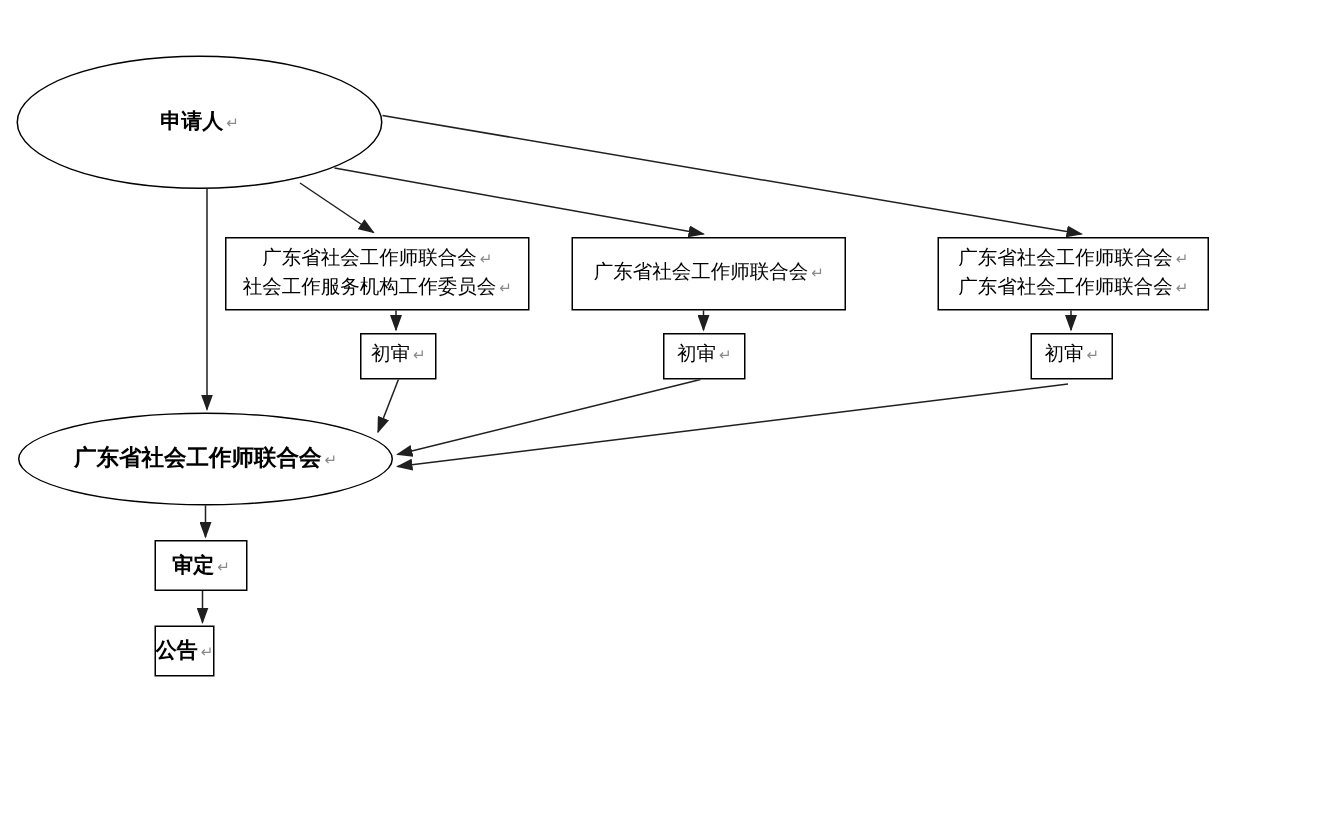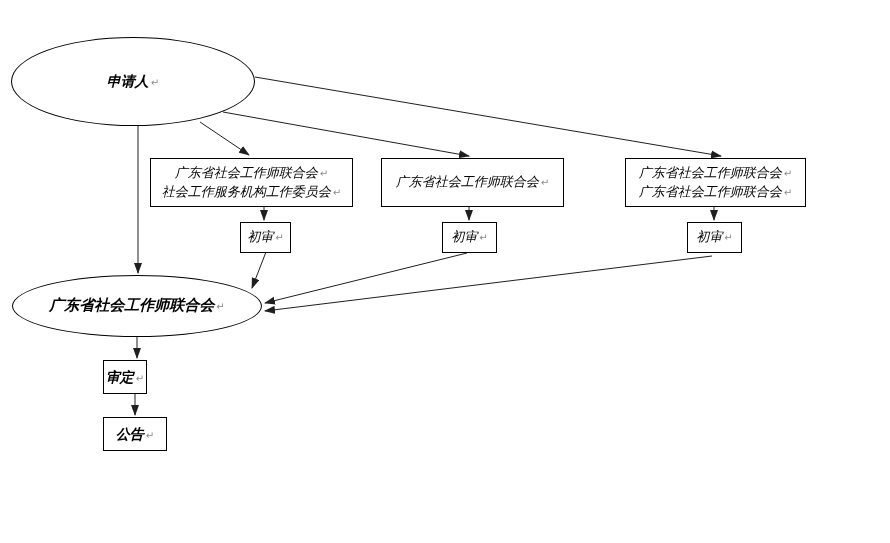--- a/index.html
+++ b/index.html
@@ -40,21 +40,20 @@
     text-align: center;
   }
   .ellipse {
     border-radius: 50%;
   }
   .tline {
     display: block;
     white-space: nowrap;
     line-height: 1.45;
     font-size: 13px;
-    font-style: italic;
   }
   .tline.big {
     font-size: 14px;
   }
   .tline.bigger {
     font-size: 15px;
   }
   .bold {
     font-weight: bold;
   }
@@ -117,21 +116,21 @@
   </div>
 
   <div class="node" style="left:687px; top:222px; width:55px; height:31px;">
     <span class="tline"><span>初审</span><span class="rm">↵</span></span>
   </div>
 
   <div class="node ellipse" style="left:12px; top:275px; width:250px; height:62px;">
     <span class="tline bigger bold"><span>广东省社会工作师联合会</span><span class="rm">↵</span></span>
   </div>
 
-  <div class="node" style="left:103px; top:360px; width:44px; height:34px;">
+  <div class="node" style="left:103px; top:360px; width:62px; height:34px;">
     <span class="tline big bold"><span>审定</span><span class="rm">↵</span></span>
   </div>
 
-  <div class="node" style="left:103px; top:417px; width:64px; height:34px;">
+  <div class="node" style="left:103px; top:417px; width:40px; height:34px;">
     <span class="tline big bold"><span>公告</span><span class="rm">↵</span></span>
   </div>
 
 </div>
 
 </body></html>

